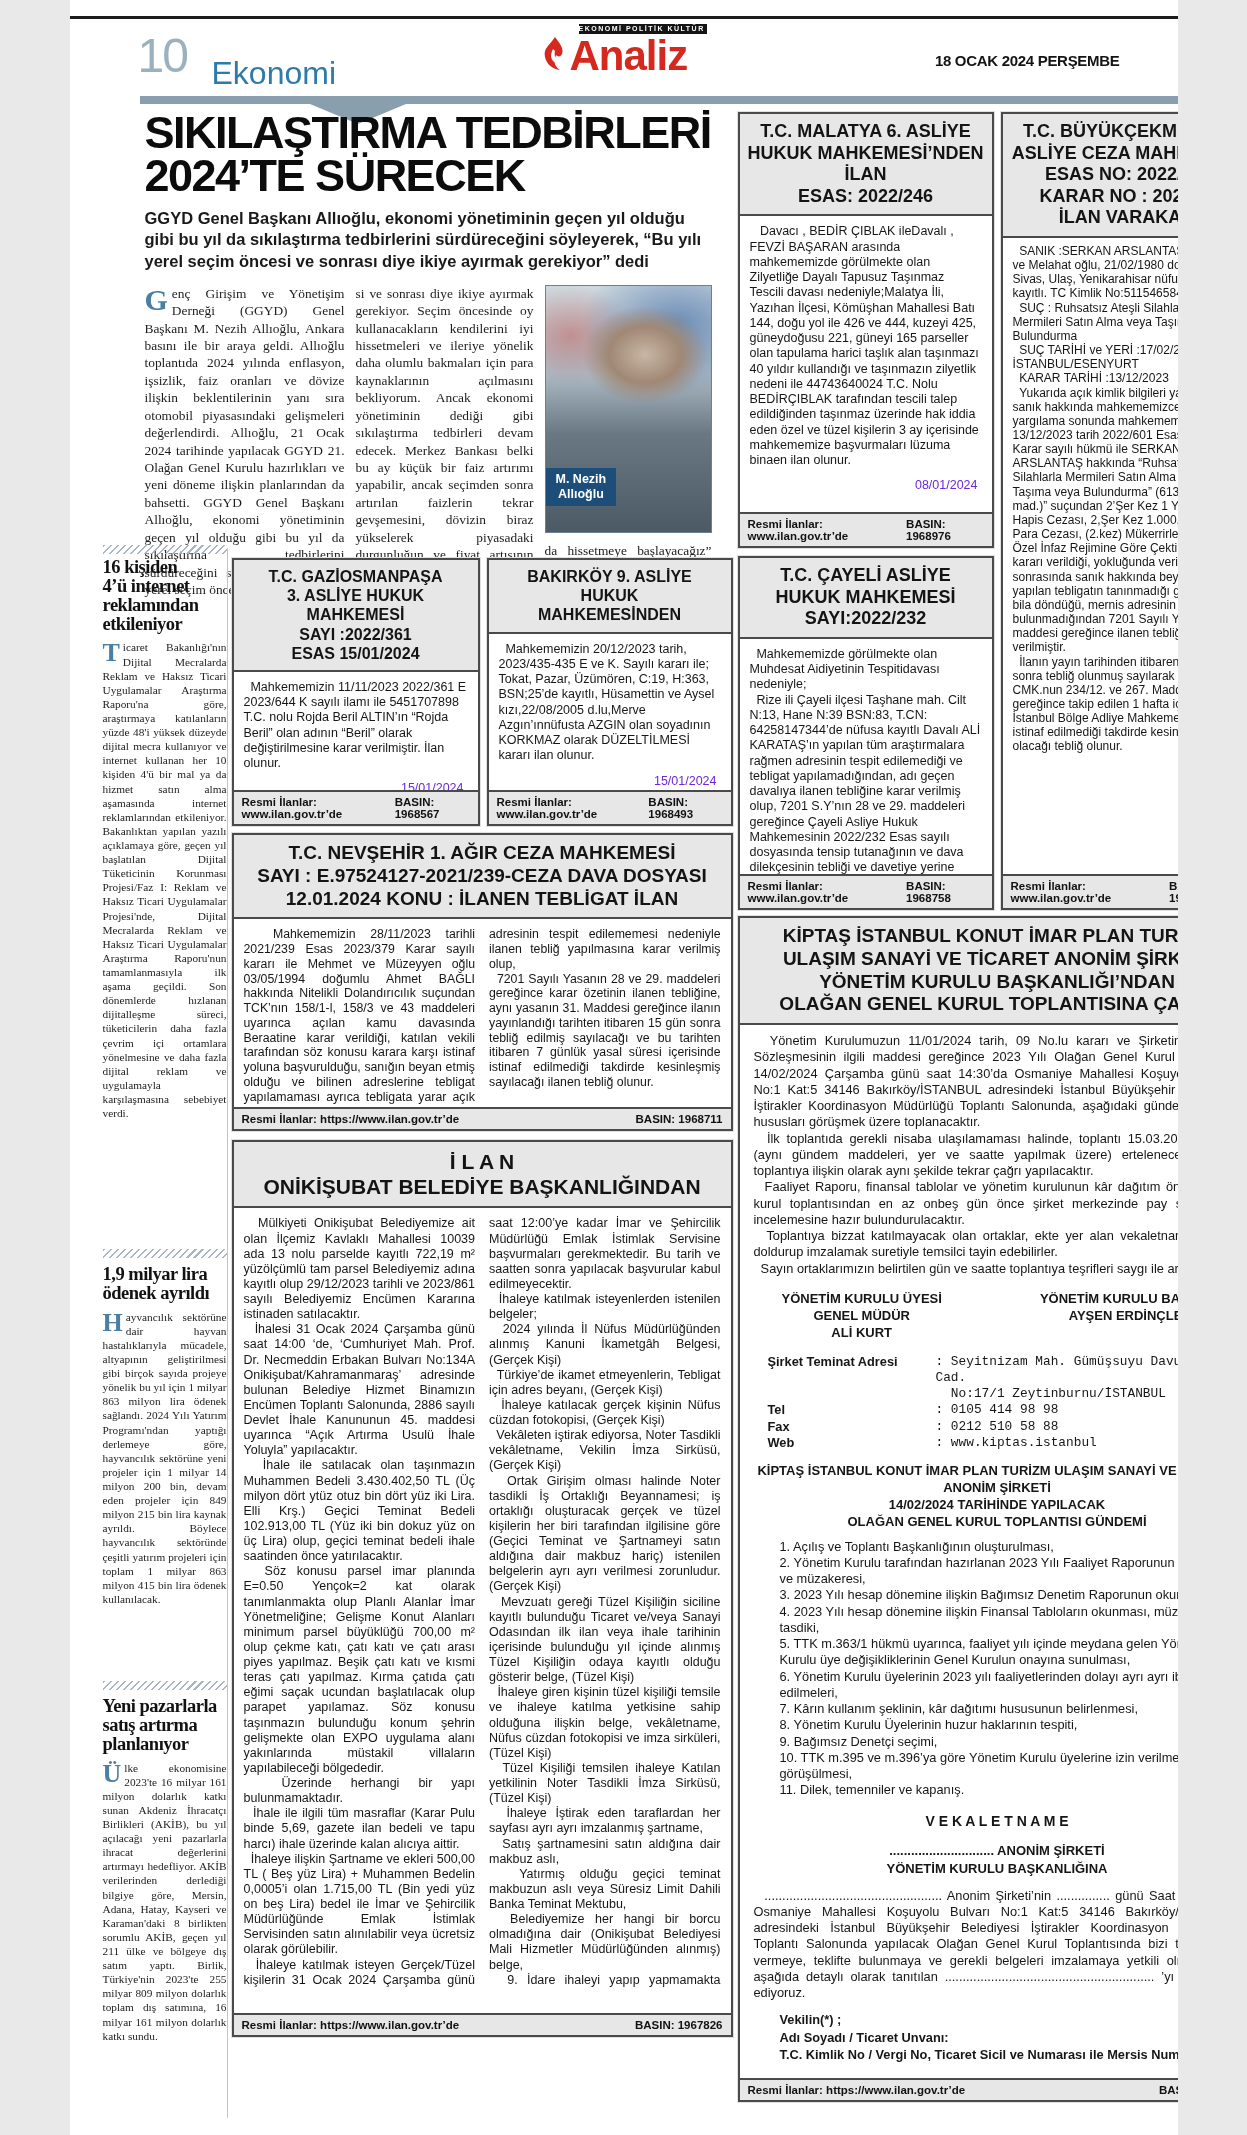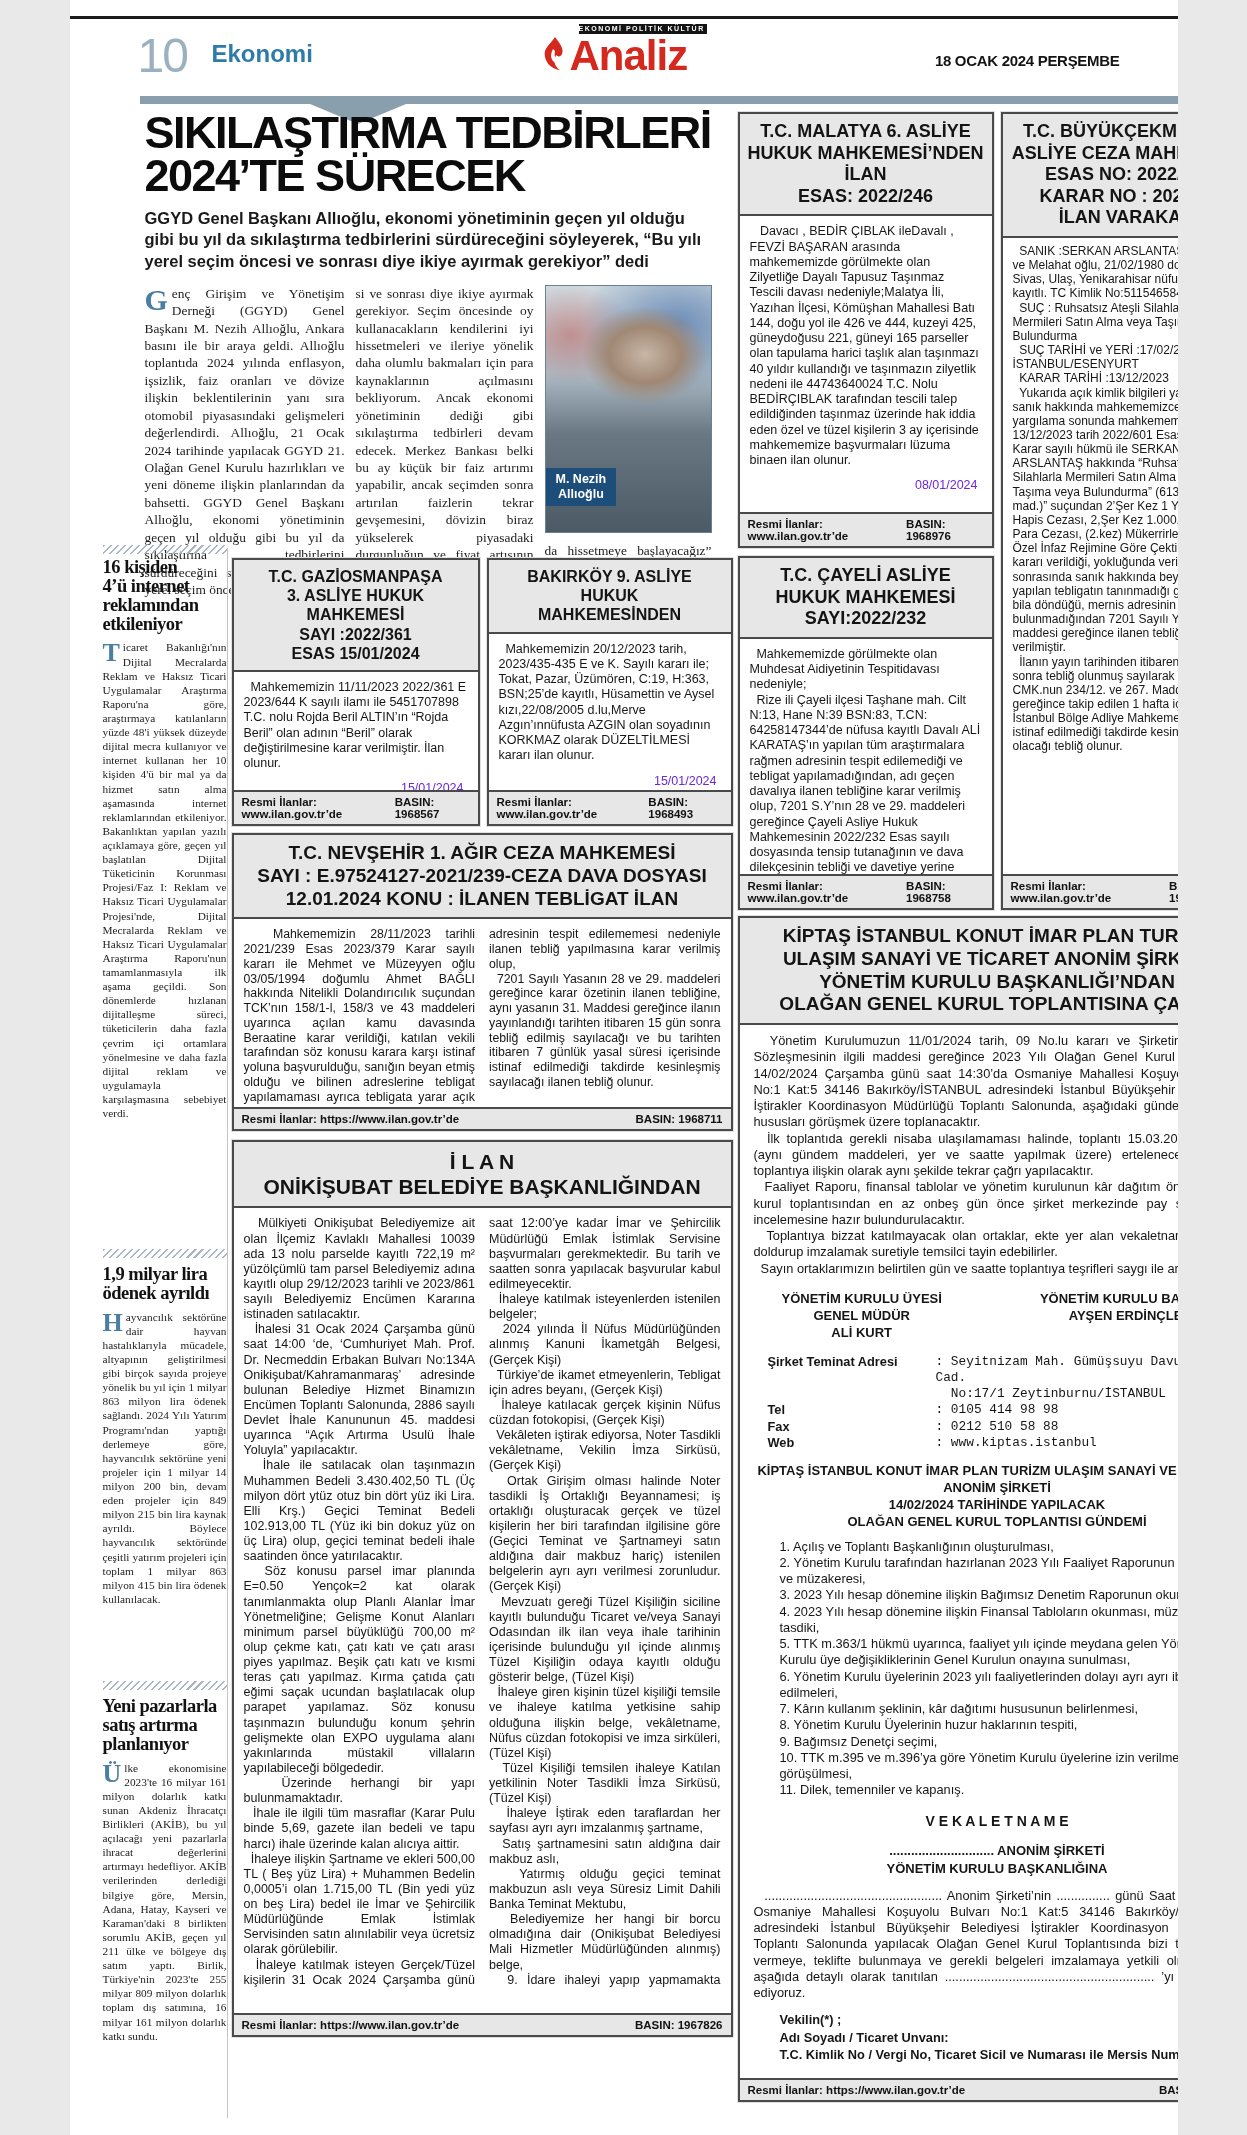--- a/index.html
+++ b/index.html
@@ -8,21 +8,21 @@
     position:relative; width:1108px; height:2135px; margin:0 auto;
     background:#ffffff; overflow:hidden;
     font-family:"Liberation Sans", sans-serif; color:#111;
   }
   .abs { position:absolute; }
   .pre { white-space:pre-line; }
 
   
   #top-rule { left:0; top:16px; width:1247px; height:3px; background:#1c1c1c; }
   #page-number { left:68px; top:28px; font-size:48px; font-weight:400; color:#9bb1c0; letter-spacing:-2px; }
-  #section-title { left:142px; top:40px; font-size:24px; font-weight:700; color:#2e7ba9; }
+  #section-title { left:142px; top:55px; font-size:32px; font-weight:400; color:#2e7ba9; }
   #logo-wrap { left:50%; top:24px; transform:translateX(-50%); }
   #logo-banner { display:block; margin:0 0 1px 38px; width:128px; background:#141414; color:#fff;
     font-size:7px; letter-spacing:1.5px; padding:1px 0 2px; font-weight:700; }
   #logo-row { display:flex; align-items:center; gap:3px; }
   #logo-word { font-size:42px; font-weight:900; color:#d5281e; letter-spacing:-1px; line-height:1; }
   #issue-date { right:58px; top:52px; font-size:15px; font-weight:700; color:#141414; letter-spacing:-0.3px; }
   #header-rule { left:70px; top:96px; width:1118px; height:8px; background:#8a9fae; }
   #header-rule::after { content:""; position:absolute; left:170px; top:8px; width:0; height:0;
     border-left:48px solid transparent; border-right:48px solid transparent; border-top:20px solid #8a9fae; }
 

